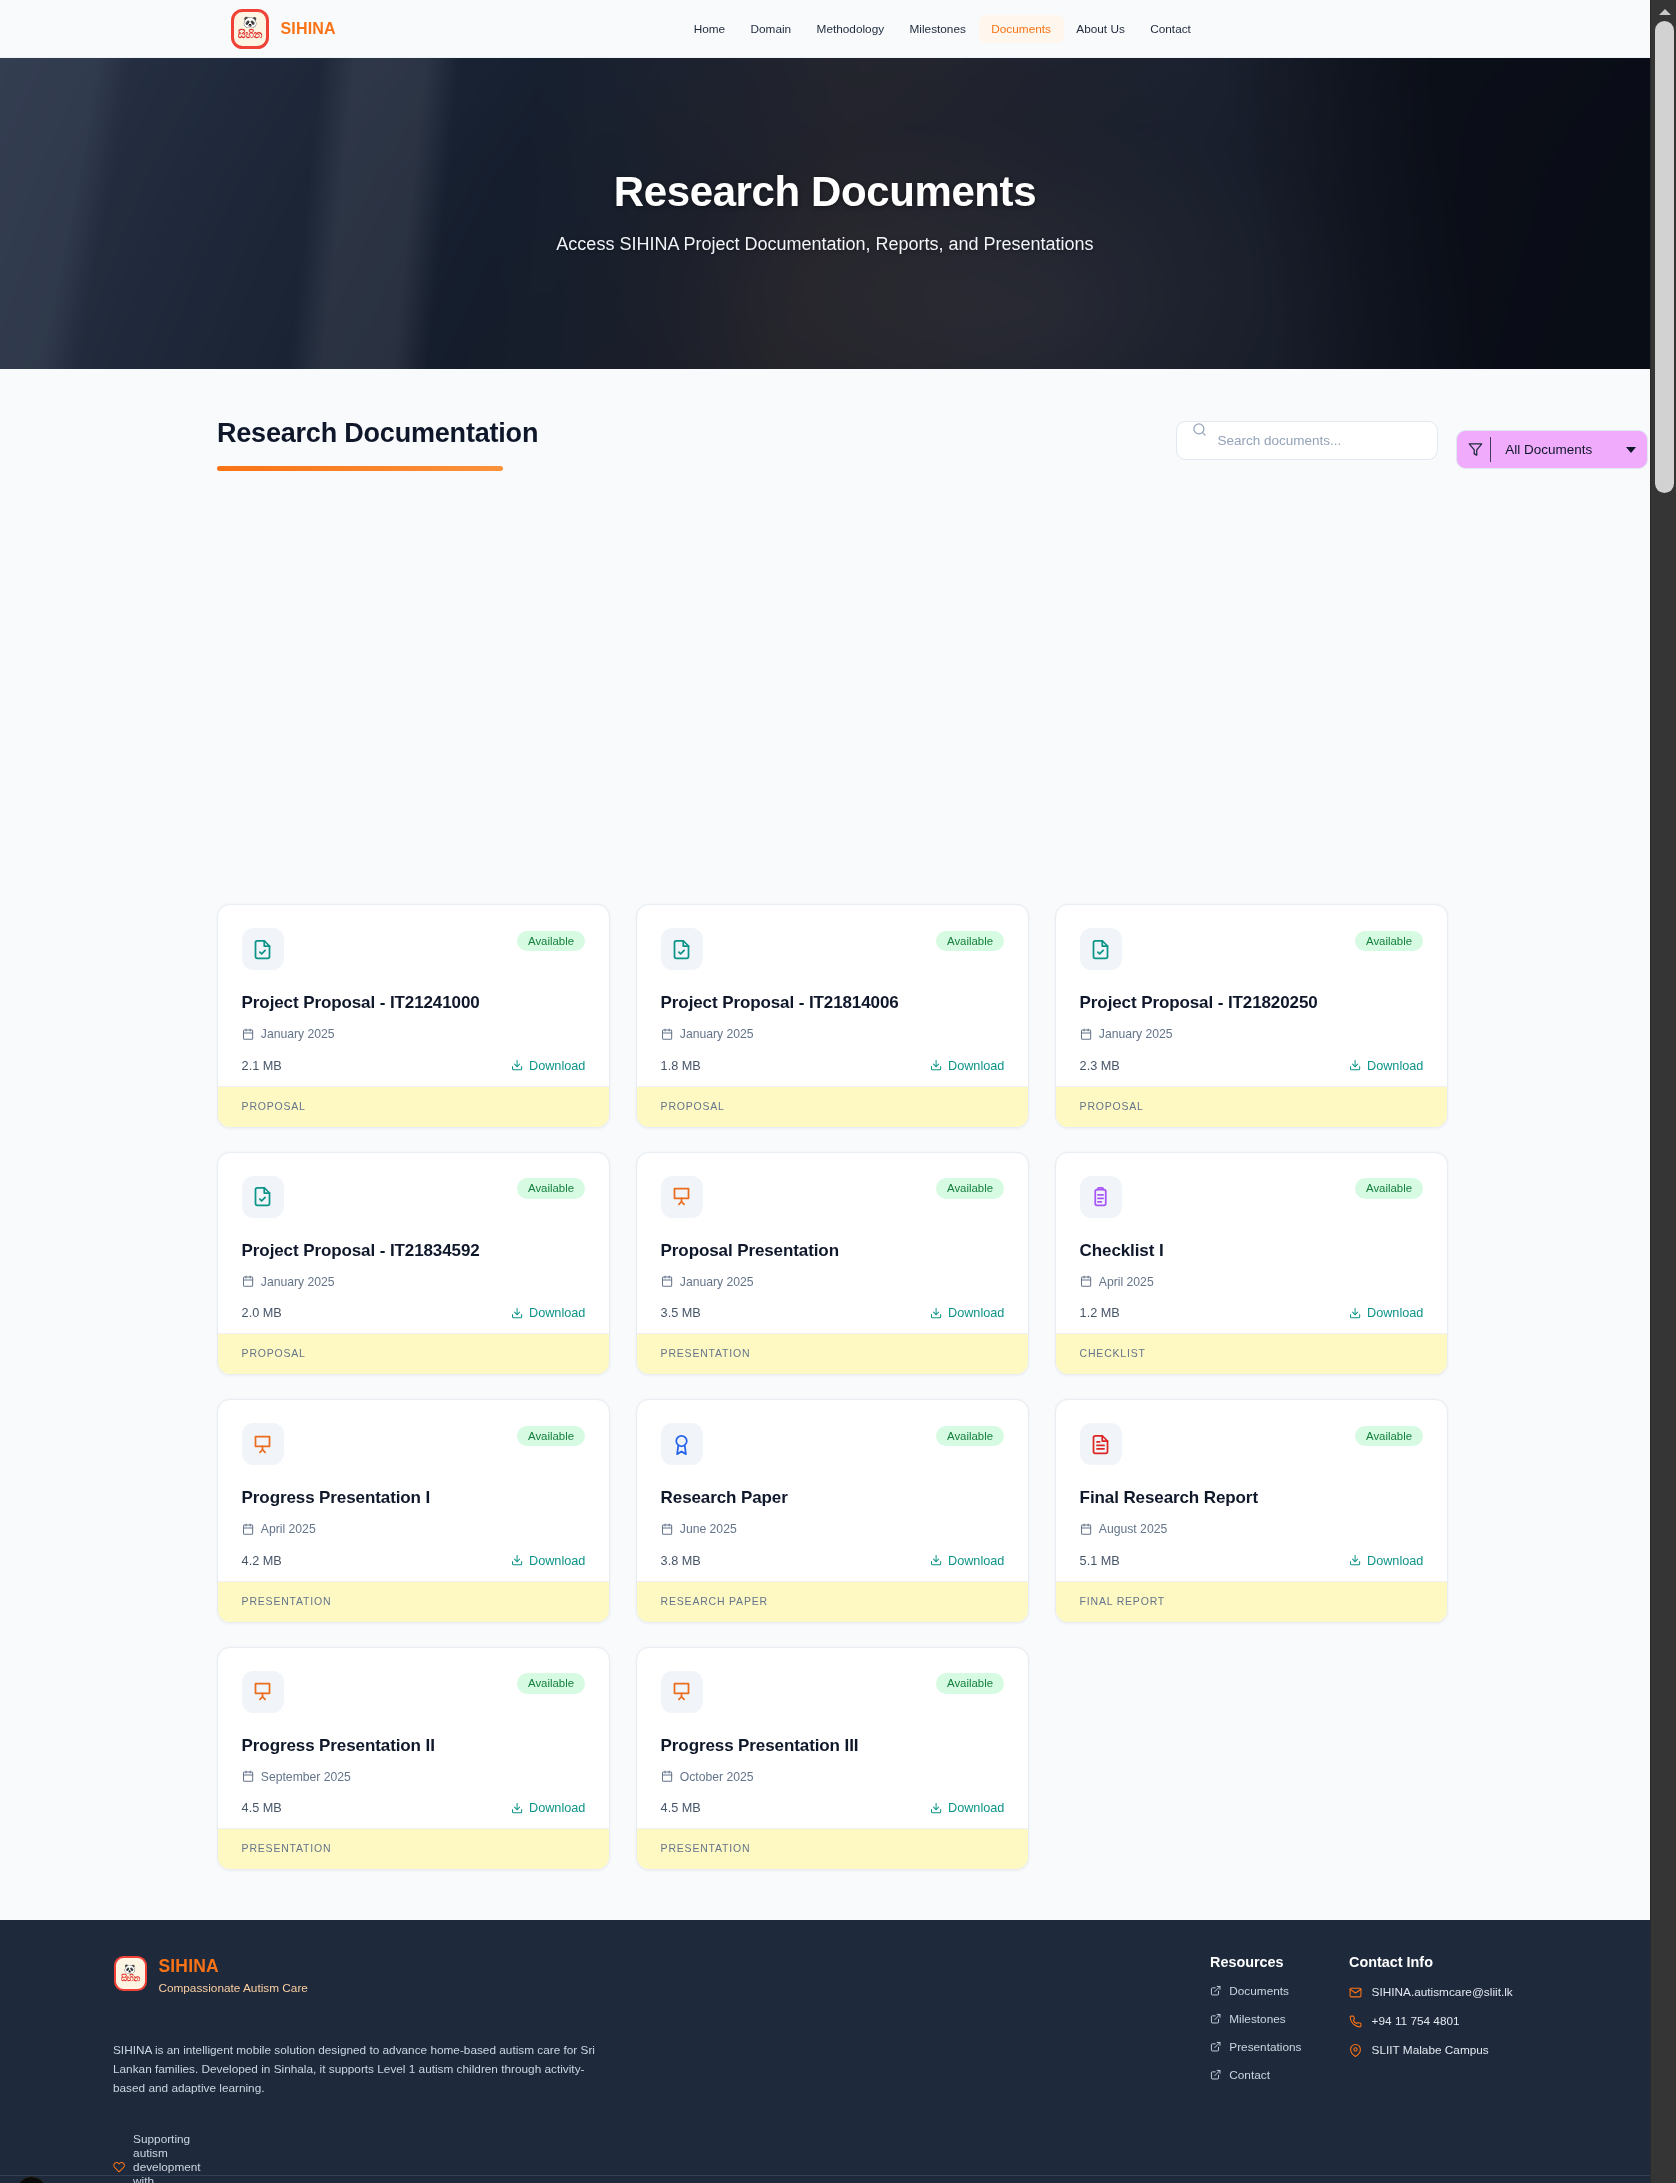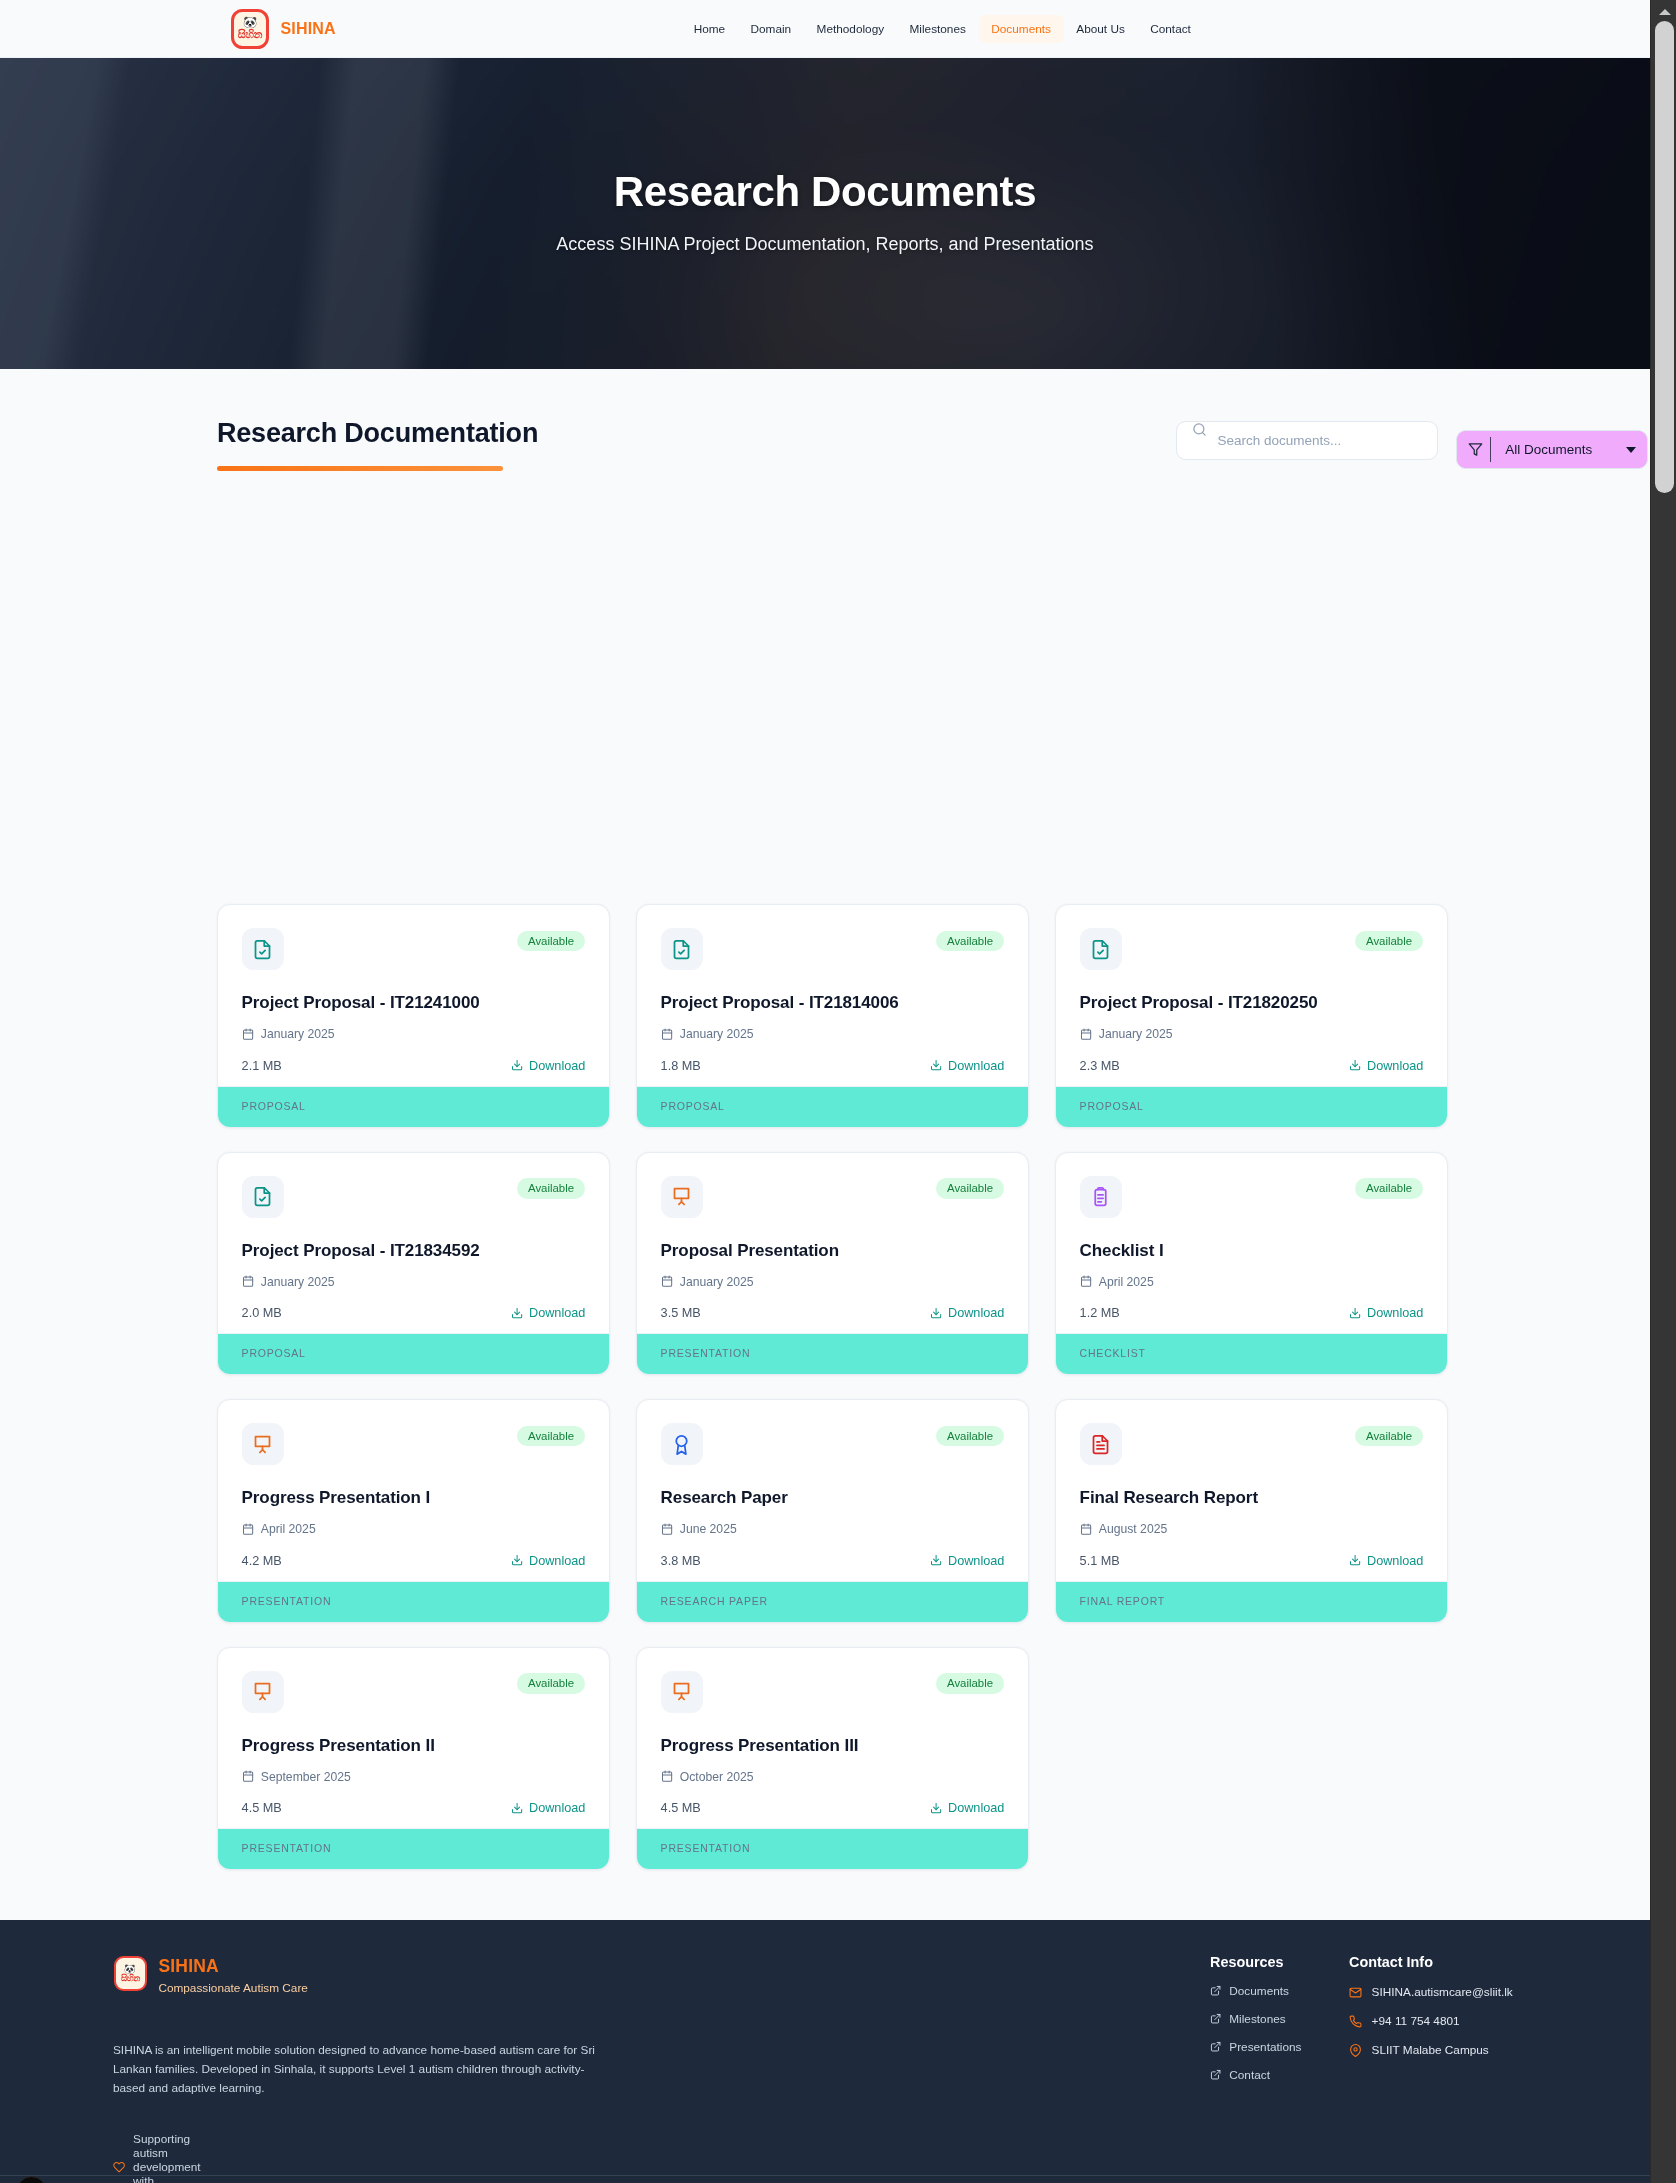--- a/index.html
+++ b/index.html
@@ -212,21 +212,21 @@
     display: flex; align-items: center; gap: 7px;
     font-size: 12.2px; color: #64748b;
   }
   .card-meta {
     margin-top: 17.5px;
     display: flex; align-items: center; justify-content: space-between;
   }
   .card-size { font-size: 12.7px; color: #475569; }
   .download { display: flex; align-items: center; gap: 6.1px; font-size: 12.7px; color: #0d9488; }
   .card-foot {
-    border-top: 0.9px solid #eef2f7; background: #5eead4;
+    border-top: 0.9px solid #eef2f7; background: #fef9c3;
     padding: 13px 23.6px 15px 23.6px;
     font-size: 10.5px; letter-spacing: 0.8px; color: #64748b; text-transform: uppercase;
   }
 
   
   .info {
     position: absolute; left: 217px; top: 1589px;
     width: 1231px;
     background: #effcf8; border: 0.9px solid #c2f0e4; border-radius: 15px;
     padding: 27px 31px 28px 31px;

